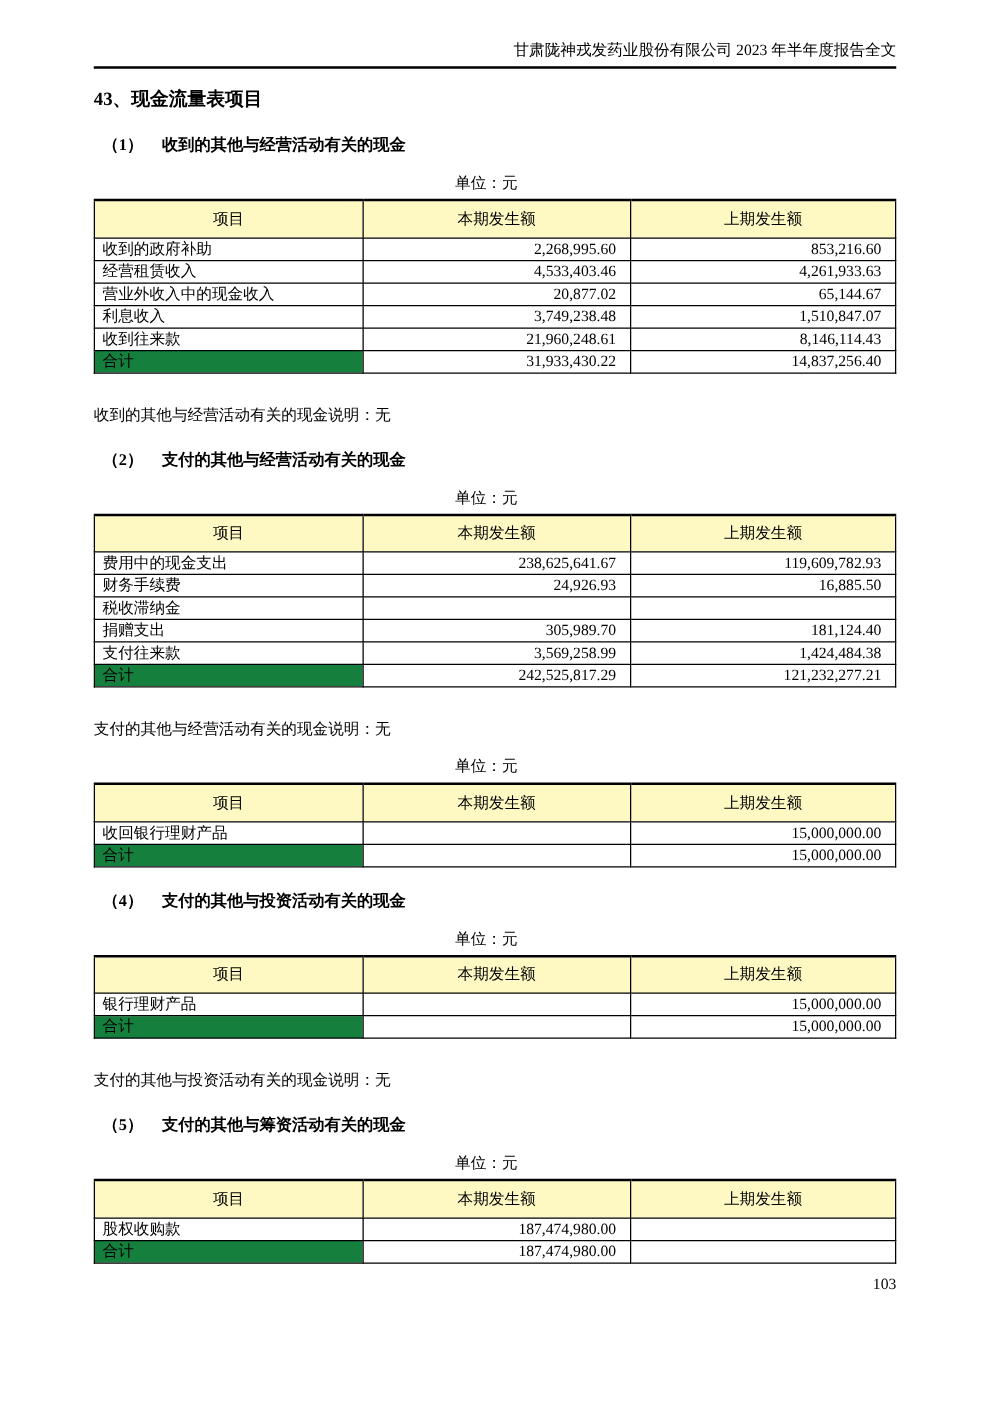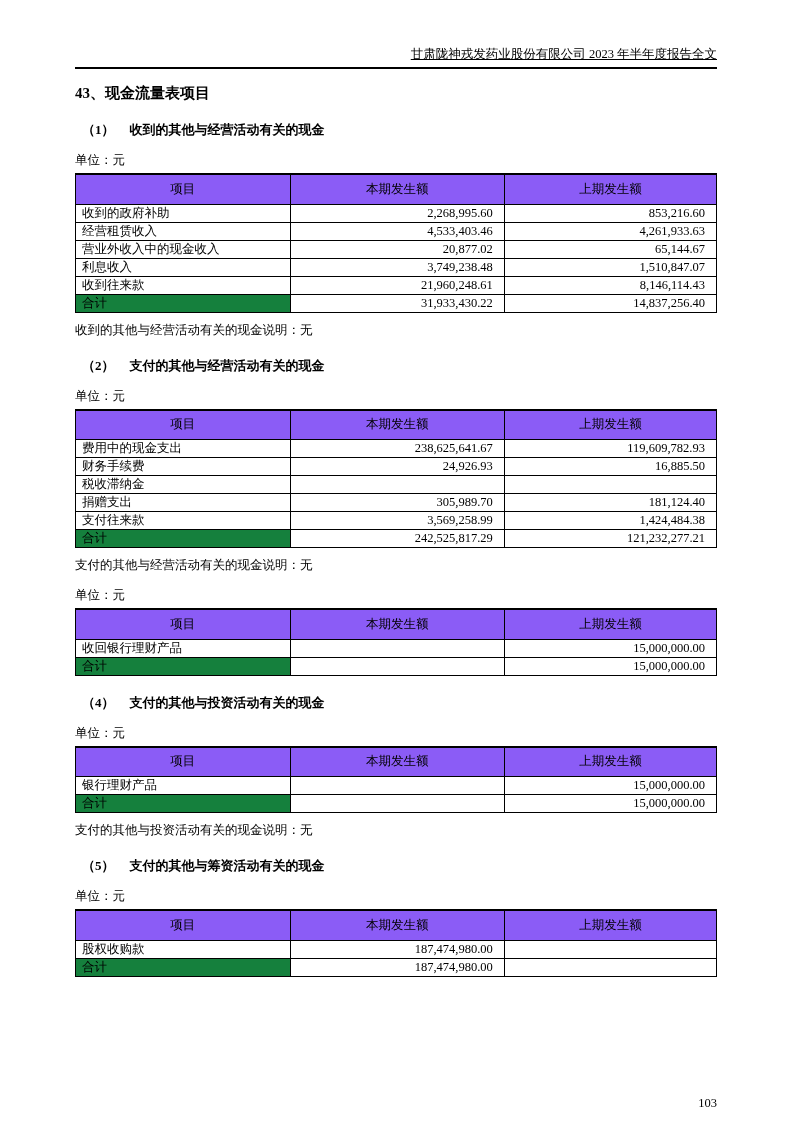--- a/index.html
+++ b/index.html
@@ -6,61 +6,61 @@
   html, body { background: #ffffff; }
   body {
     width: 793px; height: 1122px;
     font-family: "Liberation Serif", "DejaVu Serif", serif;
     color: #000000;
   }
   .page { position: relative; width: 793px; height: 1122px; background: #ffffff; overflow: hidden; }
   .content { position: absolute; left: 75px; top: 0; width: 642px; }
 
   .doc-header {
-    padding-top: 46px; padding-bottom: 4px;
+    padding-top: 32px; padding-bottom: 4px;
     border-bottom: 2px solid #000000;
-    text-align: right; font-size: 12.5px; text-decoration: underline;
+    text-align: right; font-size: 12.5px;
   }
 
   .main-heading { margin-top: 15px; font-size: 15px; font-weight: bold; }
 
   .section-heading { margin-top: 18px; margin-left: 7px; font-size: 13px; font-weight: bold; }
   .section-heading .sec-num { margin-right: 15px; }
 
-  .unit-line { margin-top: 13px; margin-bottom: 4px; padding-right: 14px; text-align: left; font-size: 12.5px; }
+  .unit-line { margin-top: 13px; margin-bottom: 4px; padding-right: 14px; text-align: center; font-size: 12.5px; }
 
   table.data-table {
     width: 100%; border-collapse: collapse; table-layout: fixed;
     font-size: 12.5px;
   }
   .data-table col.c1 { width: 33.5%; }
   .data-table col.c2 { width: 33.4%; }
   .data-table col.c3 { width: 33.1%; }
   .data-table th {
-    background: #8b5cf6;
+    background: #fef9c3;
     border: 1px solid #000000;
     border-top: 2px solid #000000;
     border-bottom: 1.5px solid #000000;
     font-weight: normal;
     height: 30px; text-align: center;
     overflow: hidden; white-space: nowrap;
   }
   .data-table td {
     border: 1px solid #000000;
     height: 18px;
     overflow: hidden; white-space: nowrap;
   }
   .data-table tbody tr:last-child td { border-bottom: 1.5px solid #000000; }
   .data-table td.item { text-align: left; padding: 0 4px 0 6px; }
   .data-table td.num  { text-align: right; padding: 0 11px 0 4px; }
   .data-table tr.total-row td.item { background: #15803d; }
 
-  .note { margin-top: 9px; font-size: 12.5px; }
-
-  .page-number { position: absolute; right: 76px; top: 1096px; font-size: 12.5px; }
+  .note { margin-top: 25px; font-size: 12.5px; }
+
+  .page-number { position: absolute; right: 76px; top: 1020px; font-size: 12.5px; }
 </style>
 </head>
 <body>
 
 <div class="page">
   <div class="content">
 
     <div class="doc-header">
       <span>甘肃陇神戎发药业股份有限公司 2023 年半年度报告全文</span>
     </div>

